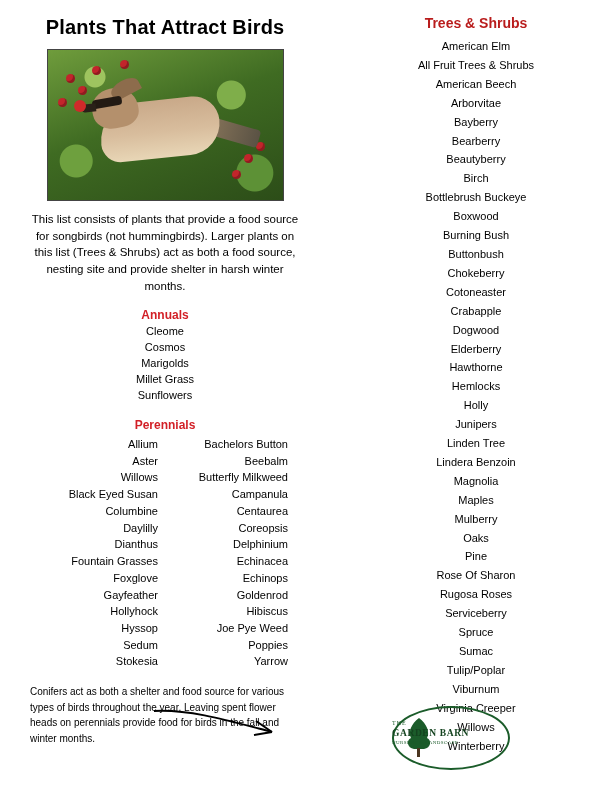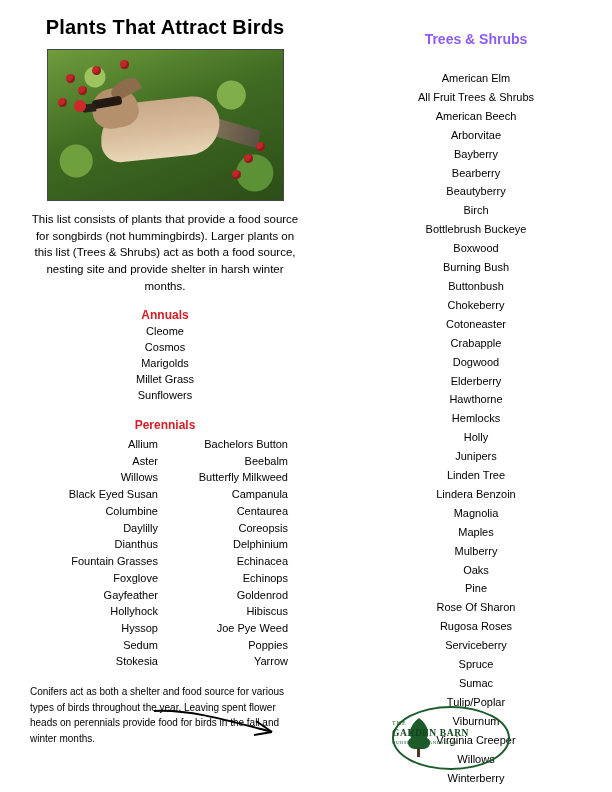--- a/index.html
+++ b/index.html
@@ -179,30 +179,30 @@
   
   .right-col {
     position: absolute;
     left: 340px;
     top: 0;
     width: 272px;
     height: 792px;
   }
   .right-head {
     text-align: center;
-    color: #8b5cf6;
+    color: #b91c1c;
     font-weight: bold;
     font-size: 14px;
-    margin-top: 31px;
+    margin-top: 15px;
   }
   .trees-list {
     text-align: center;
     font-size: 11px;
     line-height: 1.72;
-    margin-top: 22px;
+    margin-top: 6px;
   }
   
   .logo {
     position: absolute;
     left: 392px;
     top: 706px;
     width: 118px;
     height: 64px;
   }
   .logo-oval {

